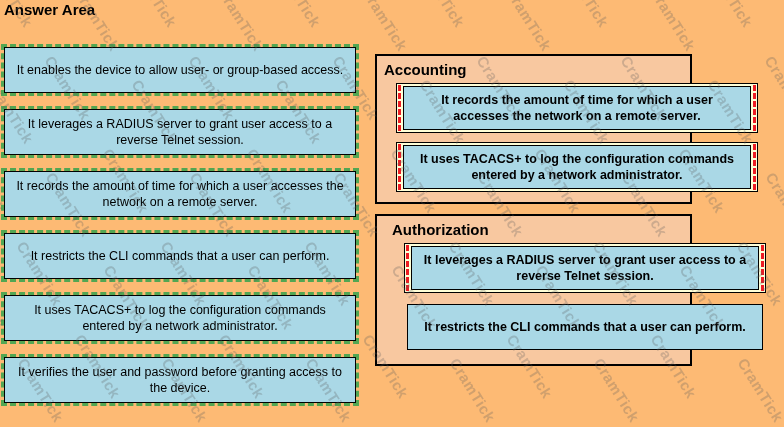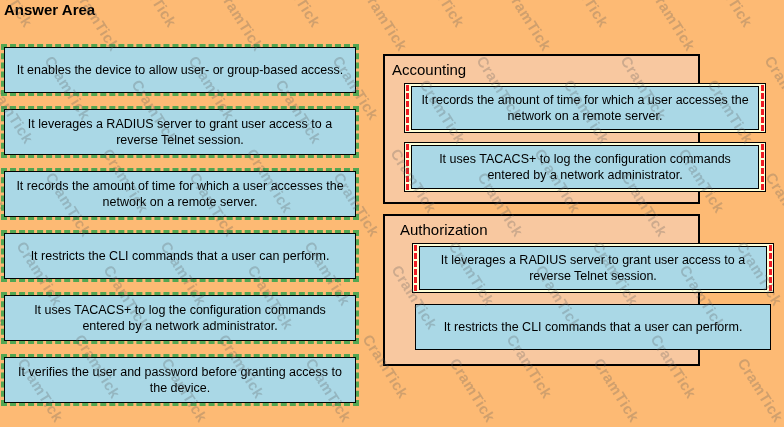--- a/index.html
+++ b/index.html
@@ -21,22 +21,22 @@
   .option-outer { border:3px dashed var(--drag-dash,#53a653); }
   .tile {
     background:var(--tile-bg,#aad8e6); border:1px solid #000; box-sizing:border-box;
     display:flex; align-items:center; justify-content:center; text-align:center;
     font-size:12.5px; line-height:1.28; padding:2px 8px;
   }
   .option-outer .tile { min-height:46px; }
 
   
   .target-box {
-    position:absolute; left:383px; width:317px; box-sizing:border-box;
-    background:var(--container-bg,#f8c8a0); border:2px solid #000;
+    position:absolute; left:375px; width:317px; box-sizing:border-box;
+    background:var(--container-bg,#f8c8a0); border:2px solid #000;font-weight:bold;
   }
   .target-box.accounting { top:54px; height:150px; }
   .target-box.authorization { top:214px; height:152px;padding-left:8px; }
   .target-title { font-size:15px; padding:5px 0 3px 7px; }
   .slots { display:flex; flex-direction:column; gap:9px; padding:2px 0 0 19px; }
   .drop-slot {
     position:relative; width:362px; height:50px; box-sizing:border-box;
     background:var(--slot-bg,#ffffd7); border:1px solid #000;
     display:flex; align-items:center; justify-content:center;
   }

